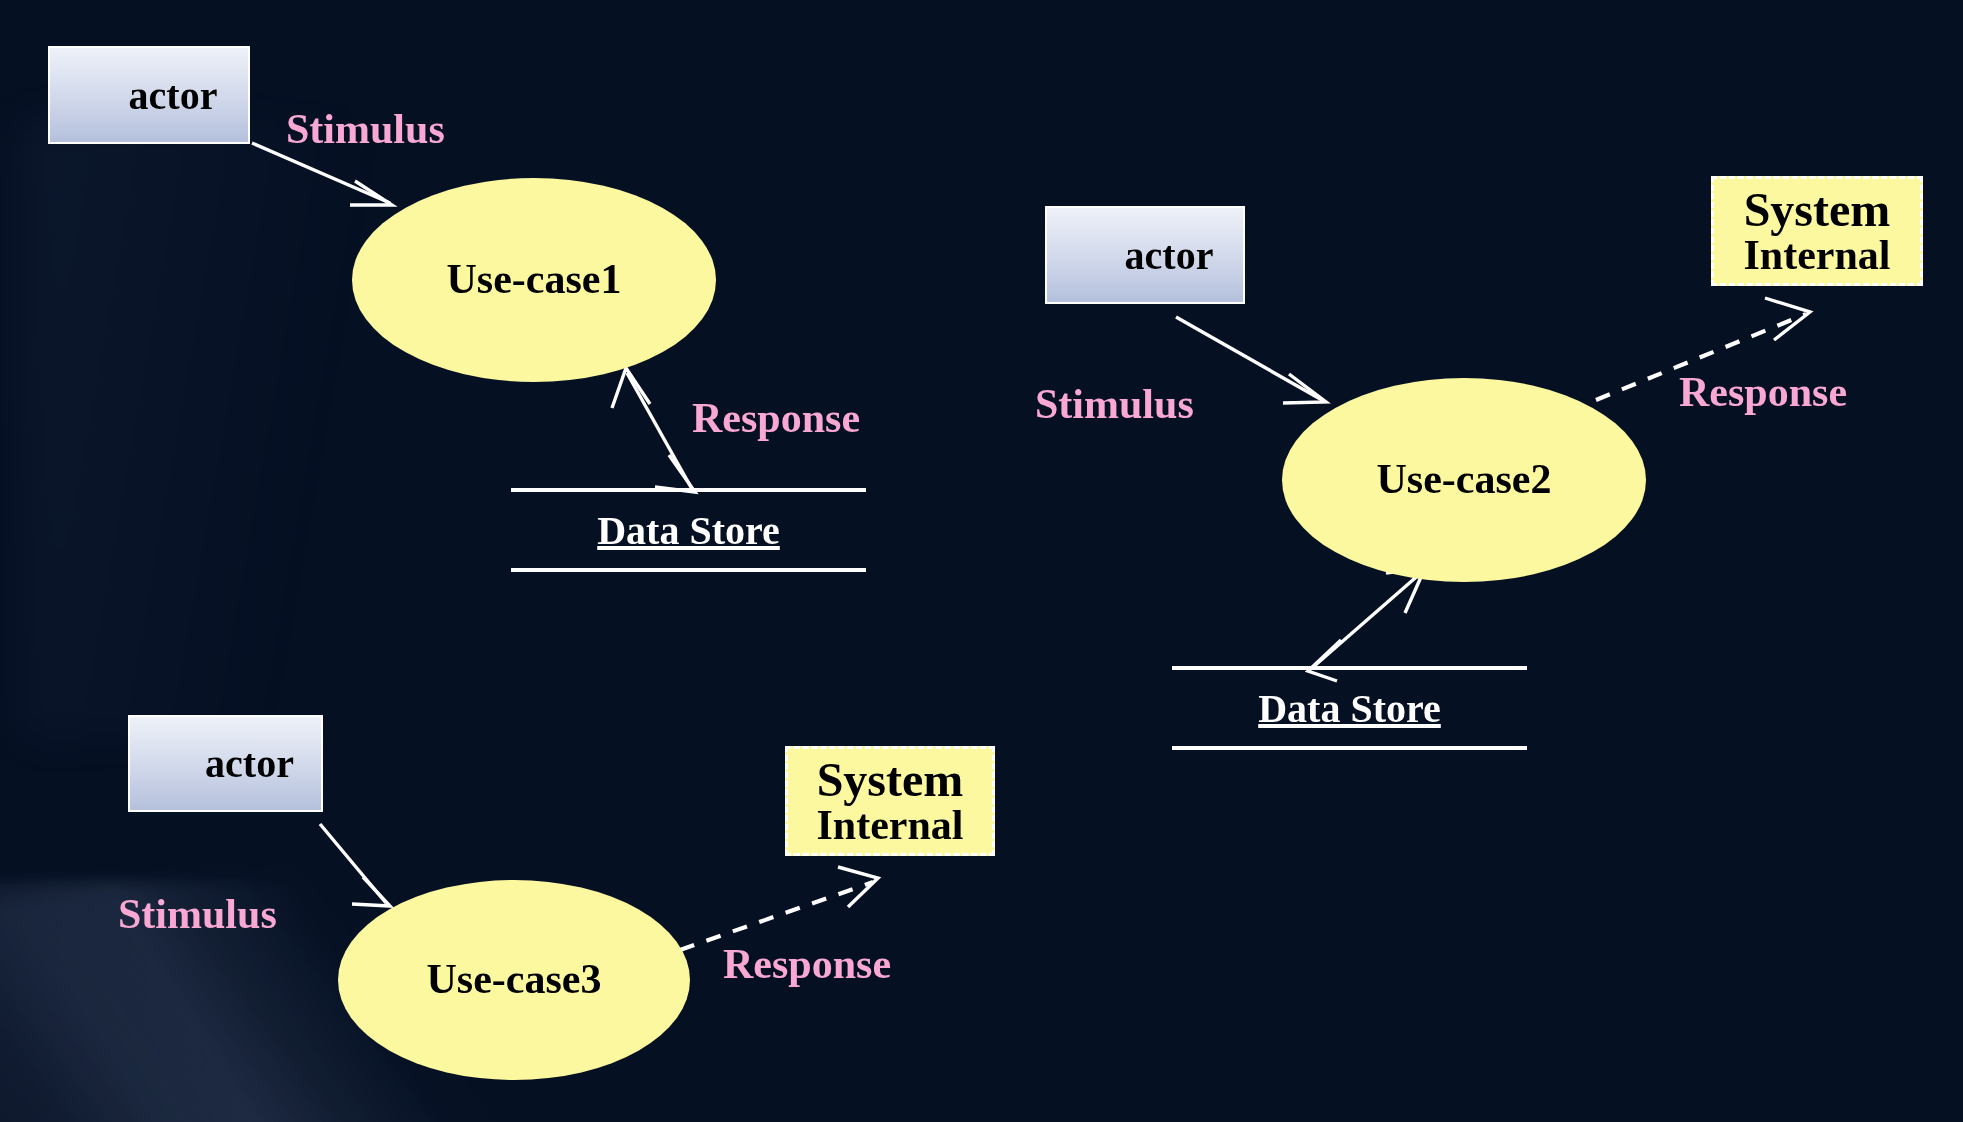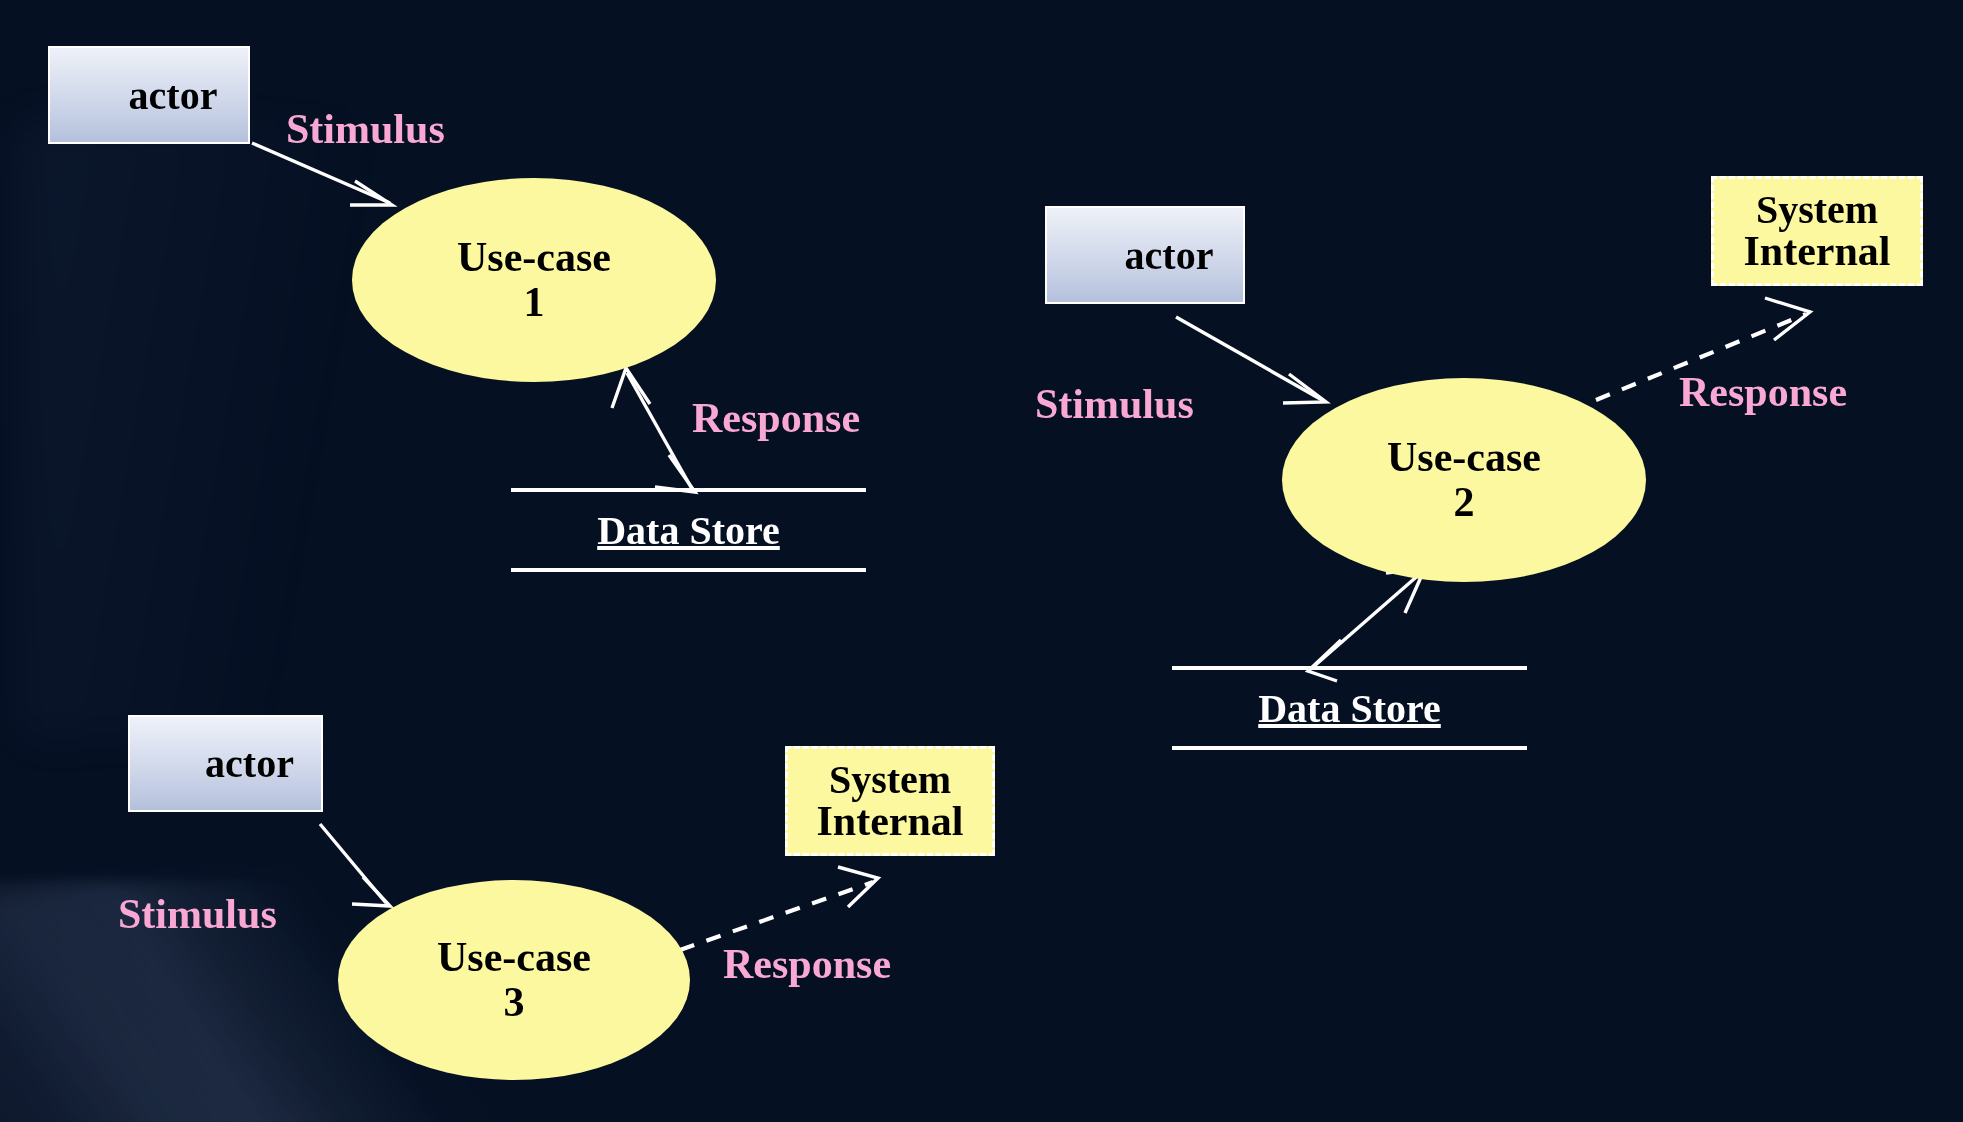--- a/index.html
+++ b/index.html
@@ -39,36 +39,36 @@
     display:flex;align-items:center;justify-content:center;
     color:#000;font-weight:bold;
     box-sizing:border-box;
     padding-left:48px;
   }
   
   .usecase{
     position:absolute;
     background:#fcf8a0;
     border-radius:50%;
-    display:flex;flex-direction:column;align-items:center;justify-content:center;
+    display:flex;flex-direction:row;align-items:center;justify-content:center;
     color:#000;font-weight:bold;line-height:1.08;
     box-sizing:border-box;
     font-family:Liberation Serif, serif;
   }
   .usecase .uc-line2{display:block;}
   
   .sysint{
     position:absolute;
     background:#fcf8a0;
     border:3px dashed #ffffff;
     display:flex;flex-direction:column;align-items:center;justify-content:center;
     color:#000;font-weight:bold;line-height:1.0;
     box-sizing:border-box;
   }
-  .sysint .si-top{font-size:40px;}
+  .sysint .si-top{font-size:48px;}
   .sysint .si-bot{font-size:42px;font-family:Liberation Serif, serif;}
   
   .datastore{position:absolute;box-sizing:border-box;}
   .datastore .ds-rule{height:4px;background:#ffffff;width:100%;}
   .datastore .ds-label{
     color:#ffffff;font-weight:bold;text-align:center;
     display:flex;align-items:center;justify-content:center;text-decoration:underline;
   }
   
   .label{

